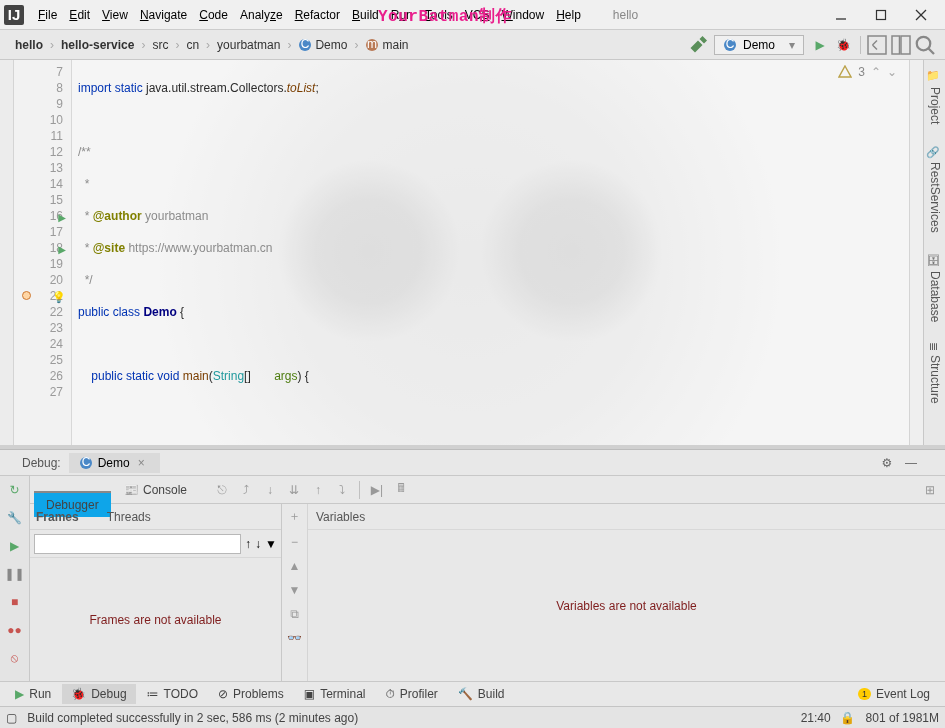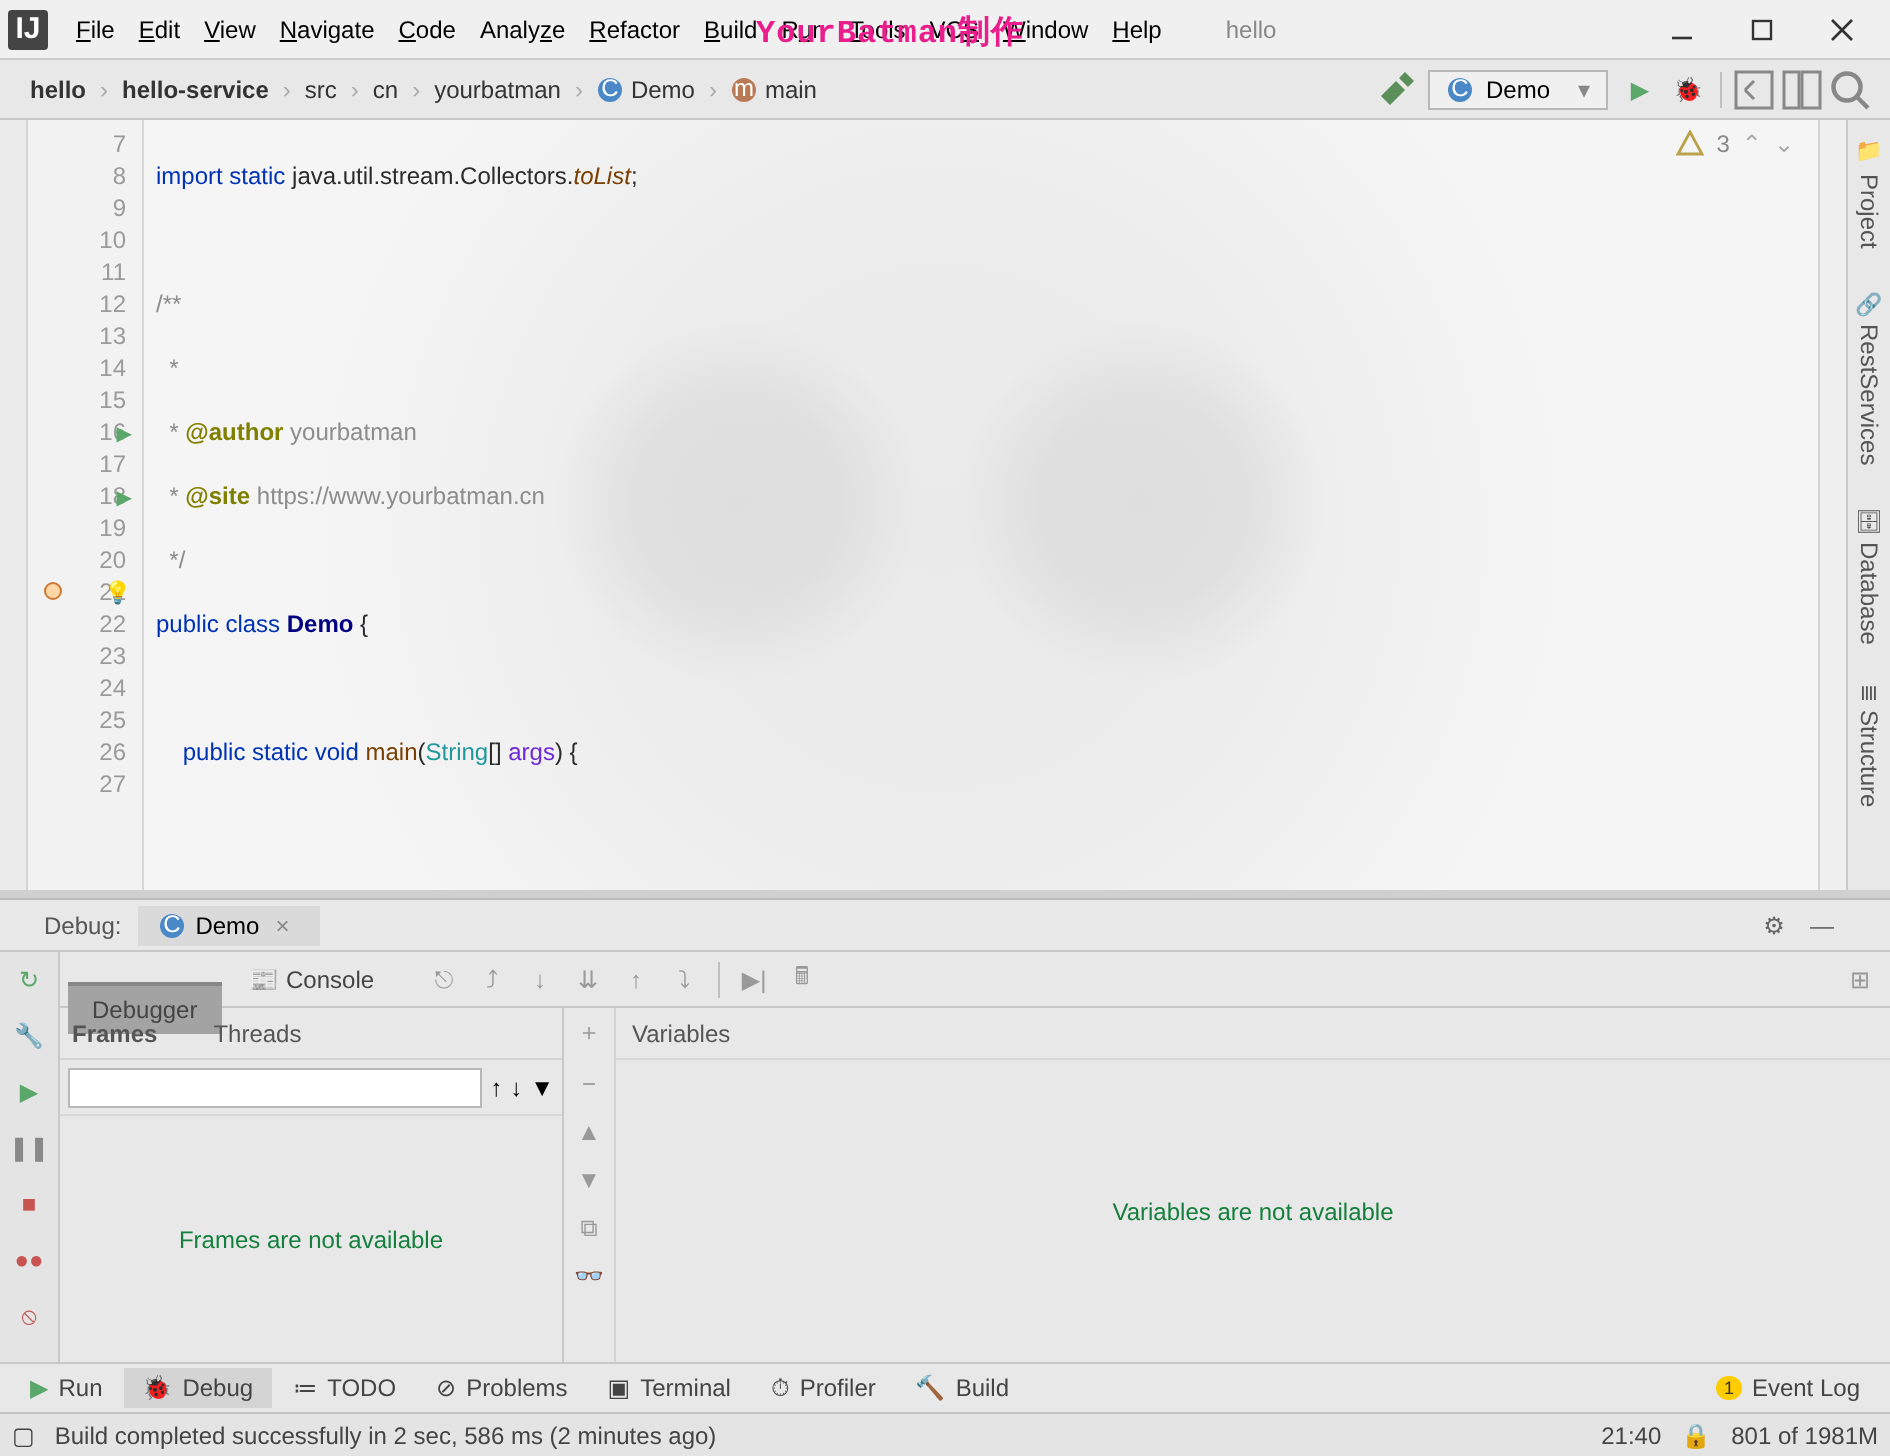--- a/index.html
+++ b/index.html
@@ -44,21 +44,21 @@
 .bp { position: absolute; left: 4px; top: 3px; width: 9px; height: 9px; border: 1px solid #cc7832; background: #ffd6a5; border-radius: 50%; }
 .bulb { position: absolute; right: -3px; top: 1px; color: #e8a33d; font-size: 11px; }
 .code { flex: 1; padding: 4px 6px; white-space: pre; color: #2b2b2b; overflow: hidden; }
 .code .row { height: 16px; }
 .kw { color: #0033b3; }
 .type { color: #20999d; }
 .cmt { color: #8c8c8c; }
 .doc-tag { color: #808000; font-weight: bold; }
 .fn { color: #7a3e00; }
 .stat { font-style: italic; color: #7a3e00; }
-.param { color: #6d28d9; }
+.param { color: #4d7c0f; margin-left: 20px; }
 .cls { color: #000080; font-weight: bold; }
 .editor-info { position: absolute; right: 26px; top: 4px; display: flex; align-items: center; gap: 6px; color: #888; font-family: Arial; font-size: 11px; }
 .editor-scroll { width: 14px; background: rgba(236,236,236,0.7); border-left: 1px solid #d4d4d4; }
 .side-tabs { width: 22px; background: #e8e8e8; border-left: 1px solid #c8c8c8; display: flex; flex-direction: column; align-items: center; padding-top: 6px; gap: 12px; }
 .vtab { writing-mode: vertical-rl; font-size: 11px; color: #555; padding: 4px 2px; display: flex; align-items: center; gap: 4px; }
 
 .splitter { height: 4px; background: #d0d0d0; cursor: row-resize; }
 
 .debug-panel { height: 232px; background: #e8e8e8; display: flex; flex-direction: column; border-top: 1px solid #bcbcbc; }
 .dbg-title { height: 26px; display: flex; align-items: center; padding: 0 22px; border-bottom: 1px solid #c8c8c8; }
@@ -69,29 +69,29 @@
 .dbg-spacer { flex: 1; }
 .dbg-body { flex: 1; display: flex; min-height: 0; }
 .dbg-left { width: 30px; background: #e4e4e4; border-right: 1px solid #c8c8c8; display: flex; flex-direction: column; align-items: center; padding-top: 4px; gap: 8px; }
 .dbg-left .b { width: 20px; height: 20px; display: flex; align-items: center; justify-content: center; color: #888; }
 .dbg-left .b.green { color: #59a869; }
 .dbg-left .b.red { color: #c75450; }
 .dbg-left .b.redstrike { color: #c75450; position: relative; }
 .dbg-right { flex: 1; display: flex; flex-direction: column; }
 .dbg-tabs2 { height: 28px; display: flex; align-items: center; border-bottom: 1px solid #c8c8c8; padding: 0 4px; gap: 2px; }
 .dbg-tabs2 .t { padding: 5px 12px; color: #444; }
-.dbg-tabs2 .t.active { background: #a3a3a3; border-top: 2px solid #888; margin-top: 28px; }
+.dbg-tabs2 .t.active { background: #0ea5e9; border-top: 2px solid #888; margin-top: 28px; }
 .dbg-tabs2 .ticon { width: 22px; height: 22px; display: flex; align-items: center; justify-content: center; color: #999; }
 .dbg-content { flex: 1; display: flex; }
 .dbg-frames { width: 252px; border-right: 1px solid #c8c8c8; display: flex; flex-direction: column; }
 .dbg-sub { height: 26px; display: flex; align-items: center; border-bottom: 1px solid #d4d4d4; padding: 0 6px; gap: 28px; color: #555; }
 .dbg-sub .s.active { font-weight: bold; }
 .dbg-frame-tools { height: 28px; display: flex; align-items: center; padding: 0 4px; gap: 4px; border-bottom: 1px solid #d8d8d8; }
 .thread-combo { flex: 1; height: 20px; border: 1px solid #b8b8b8; background: #fff; }
-.dbg-empty { flex: 1; display: flex; align-items: center; justify-content: center; color: #15803d; }
+.dbg-empty { flex: 1; display: flex; align-items: center; justify-content: center; color: #7f1d1d; }
 .dbg-vars { flex: 1; display: flex; }
 .var-tools { width: 26px; border-right: 1px solid #d4d4d4; display: flex; flex-direction: column; align-items: center; padding-top: 4px; gap: 10px; color: #999; }
 .var-body { flex: 1; display: flex; flex-direction: column; }
 .var-head { height: 26px; display: flex; align-items: center; padding: 0 8px; color: #555; border-bottom: 1px solid #d8d8d8; }
 
 .bottom-tabs { height: 25px; background: #e8e8e8; border-top: 1px solid #c8c8c8; display: flex; align-items: center; padding: 0 6px; gap: 2px; }
 .bt { padding: 3px 9px; display: flex; align-items: center; gap: 5px; color: #444; }
 .bt.active { background: #d4d4d4; }
 .badge { background: #ffcc00; color: #333; font-size: 9px; padding: 0 4px; border-radius: 7px; line-height: 12px; }
 

